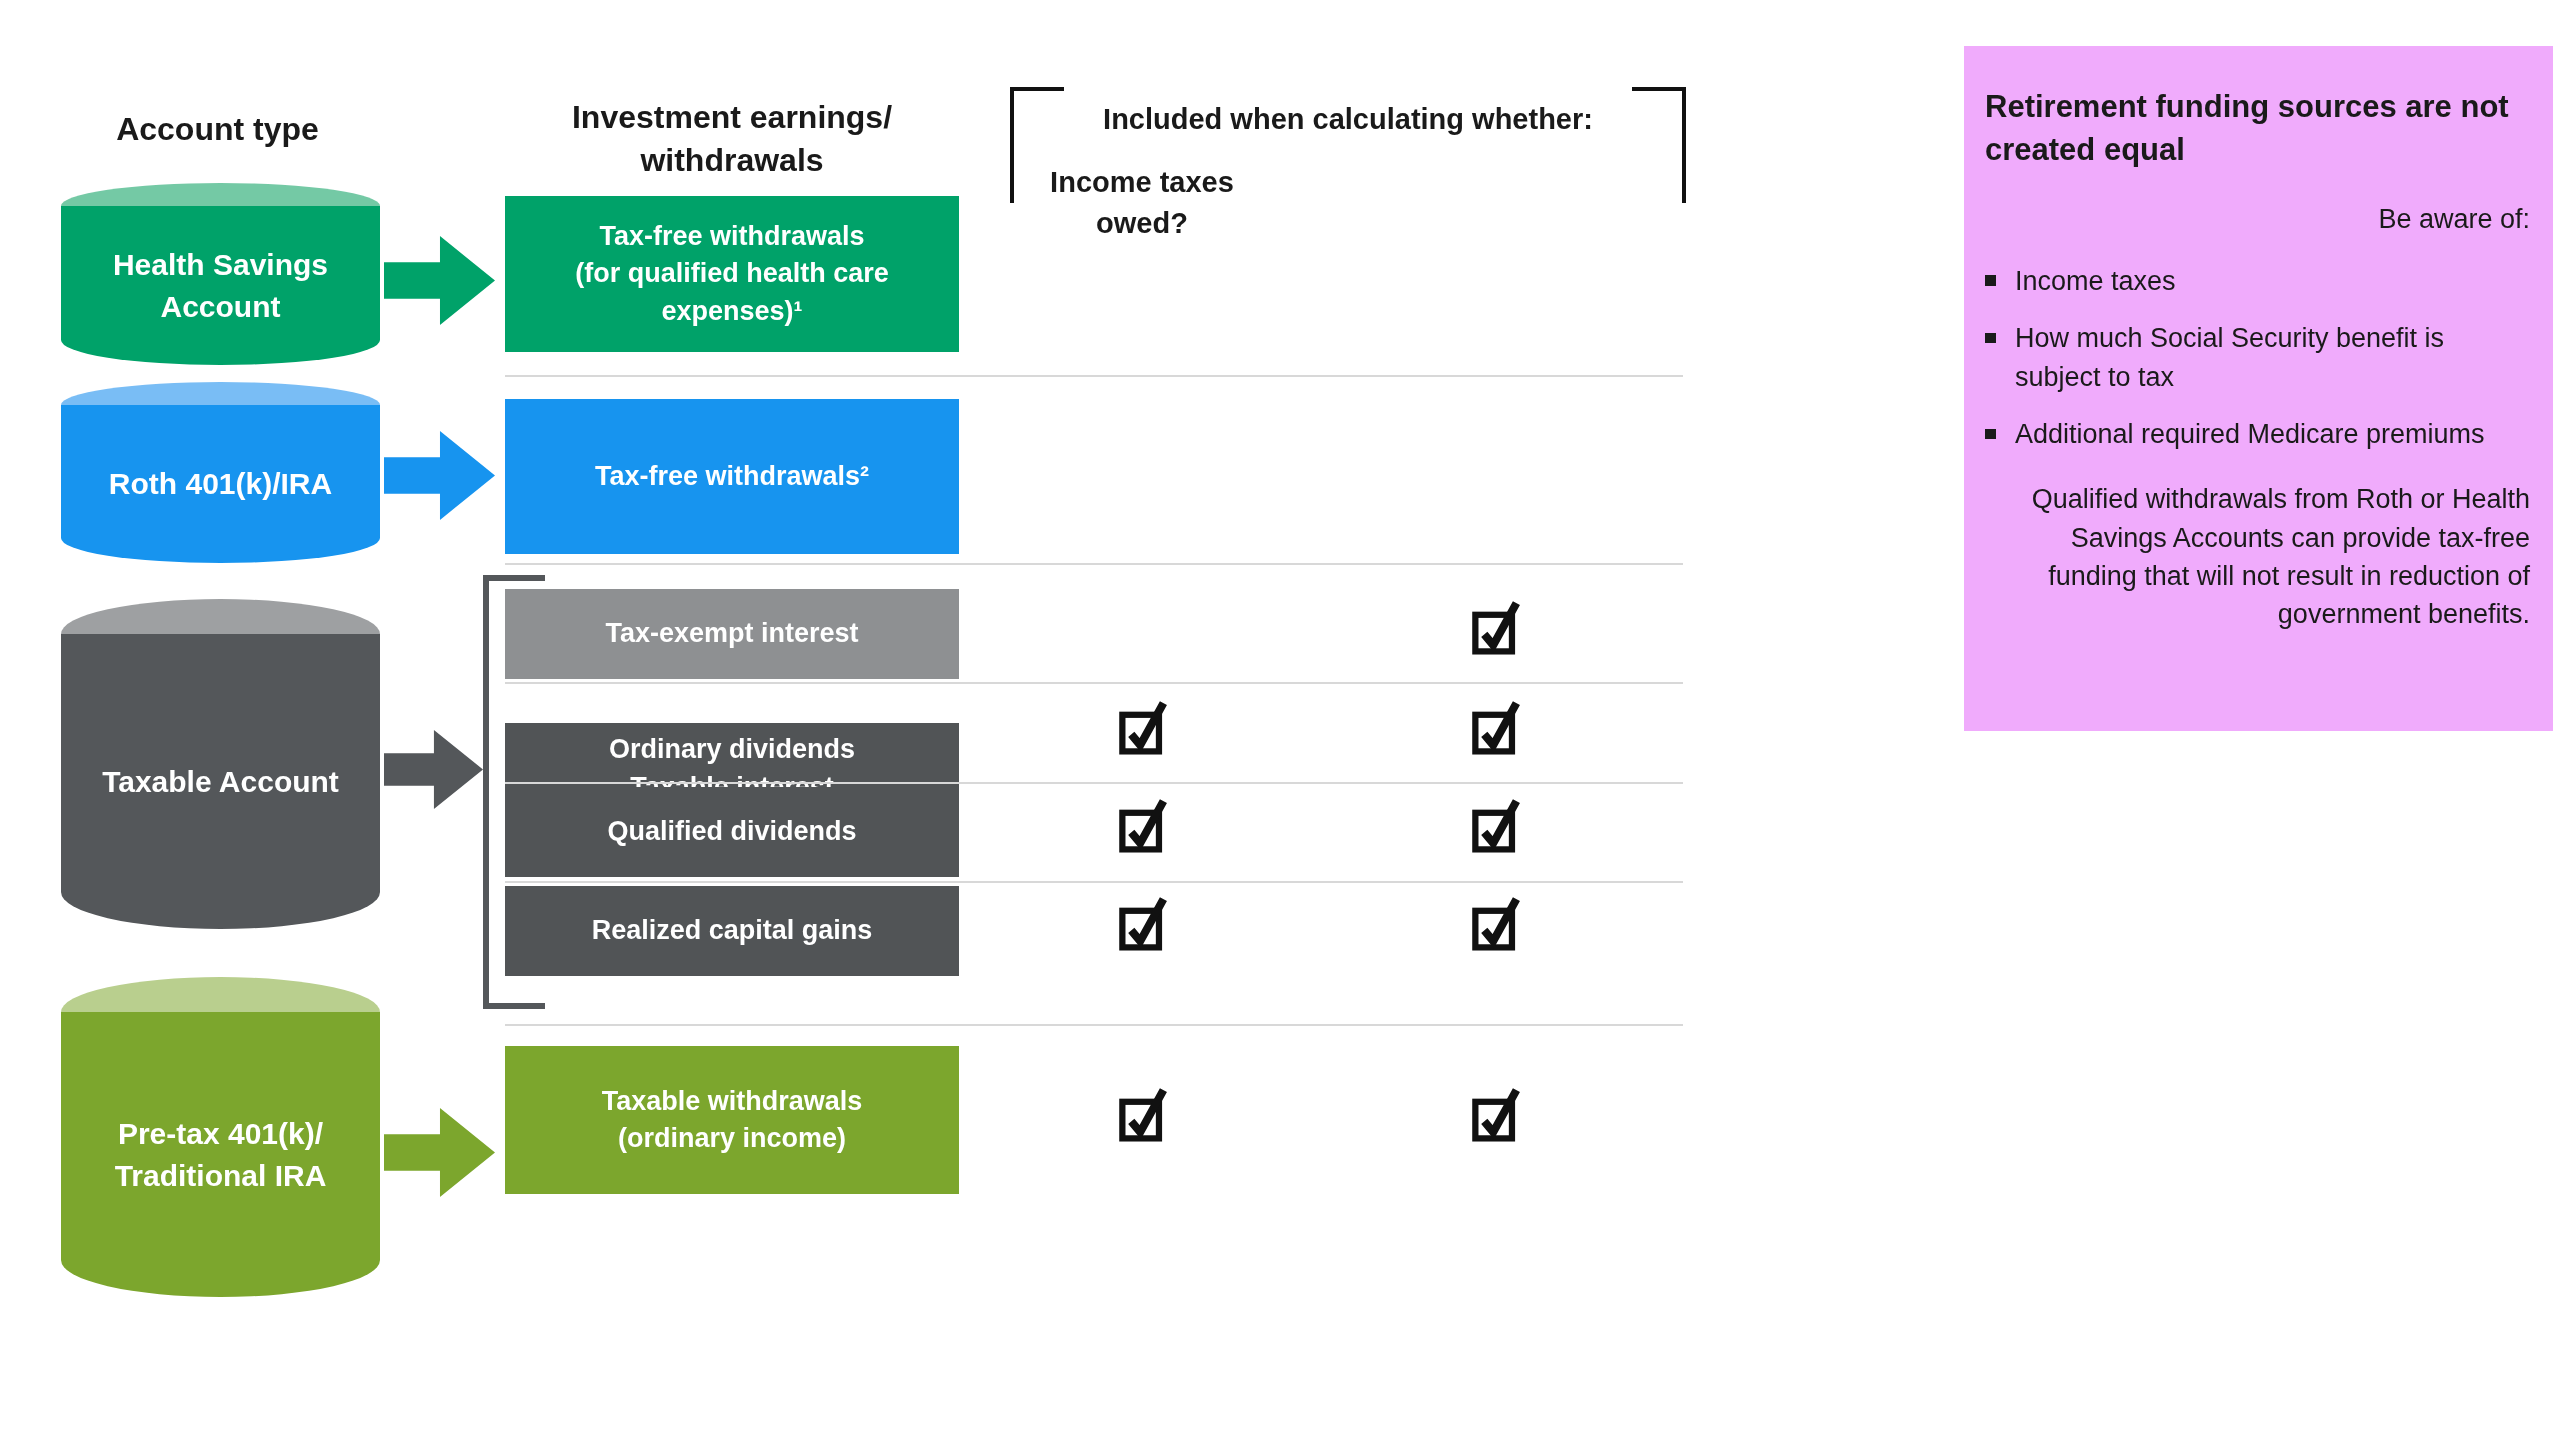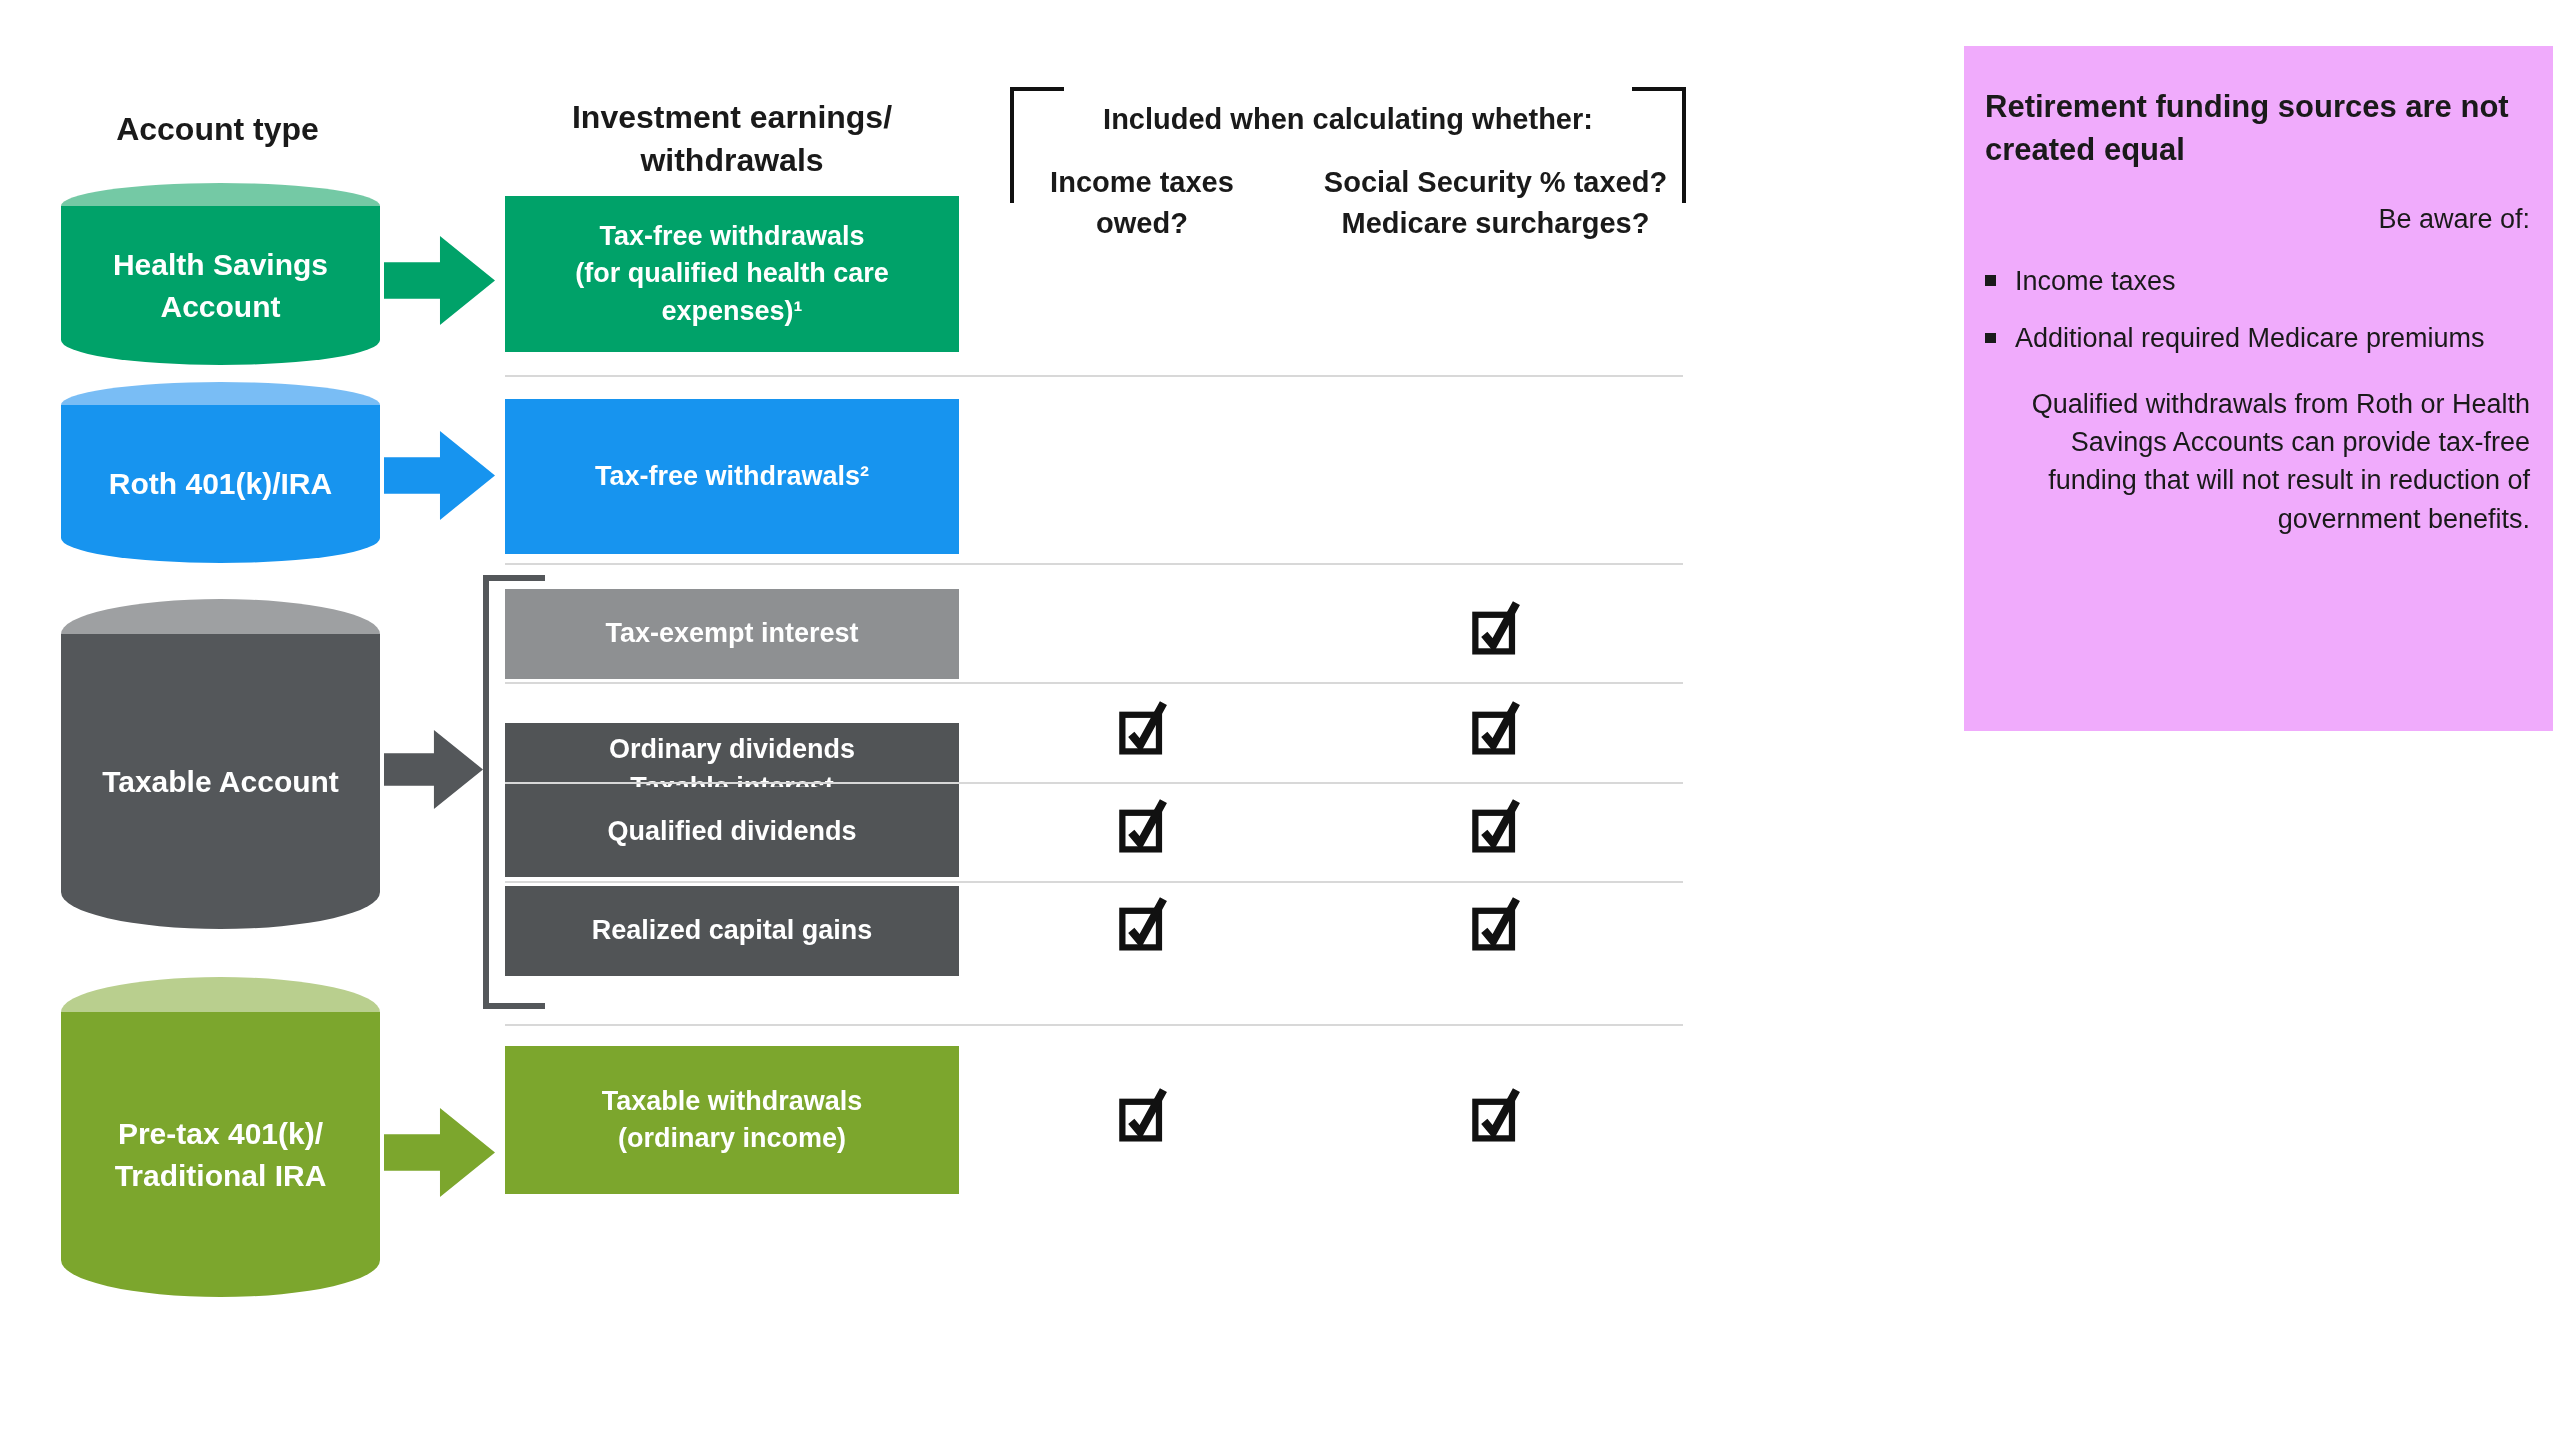--- a/index.html
+++ b/index.html
@@ -89,22 +89,20 @@
 <body>
 
 <div id="canvas">
 
   <div class="hdr" id="hdr-account">Account type</div>
   <div class="hdr pre" id="hdr-earnings">Investment earnings/
 withdrawals</div>
   <div class="hdr" id="hdr-included">Included when calculating whether:</div>
   <div class="hdr pre" id="hdr-col1">Income taxes
 owed?</div>
-  <div class="hdr pre" id="hdr-col2">Social Security % taxed?
-Medicare surcharges?</div>
   <div class="hdr-bracket" id="bracket-left"></div>
   <div class="hdr-bracket" id="bracket-right"></div>
 
   <div class="cyl cyl-sm" id="cyl-hsa">
     <div class="ctop"></div>
     <div class="cbody">
         <div class="clabel pre">Health Savings
 Account</div>
       </div>
   </div>
@@ -234,20 +232,24 @@
   <div id="side-panel">
     <h2>Retirement funding sources are not created equal</h2>
     <p id="panel-intro">Be aware of:</p>
     <ul id="panel-list">
       <li>
           <span class="sq-bullet"></span>
           <span>Income taxes</span>
         </li>
       <li>
           <span class="sq-bullet"></span>
+          <span>How much Social Security benefit is subject to tax</span>
+        </li>
+      <li>
+          <span class="sq-bullet"></span>
           <span>Additional required Medicare premiums</span>
         </li>
     </ul>
     <p id="panel-note">Qualified withdrawals from Roth or Health Savings Accounts can provide tax-free funding that will not result in reduction of government benefits.</p>
   </div>
 
 </div>
 
 
 </body></html>

